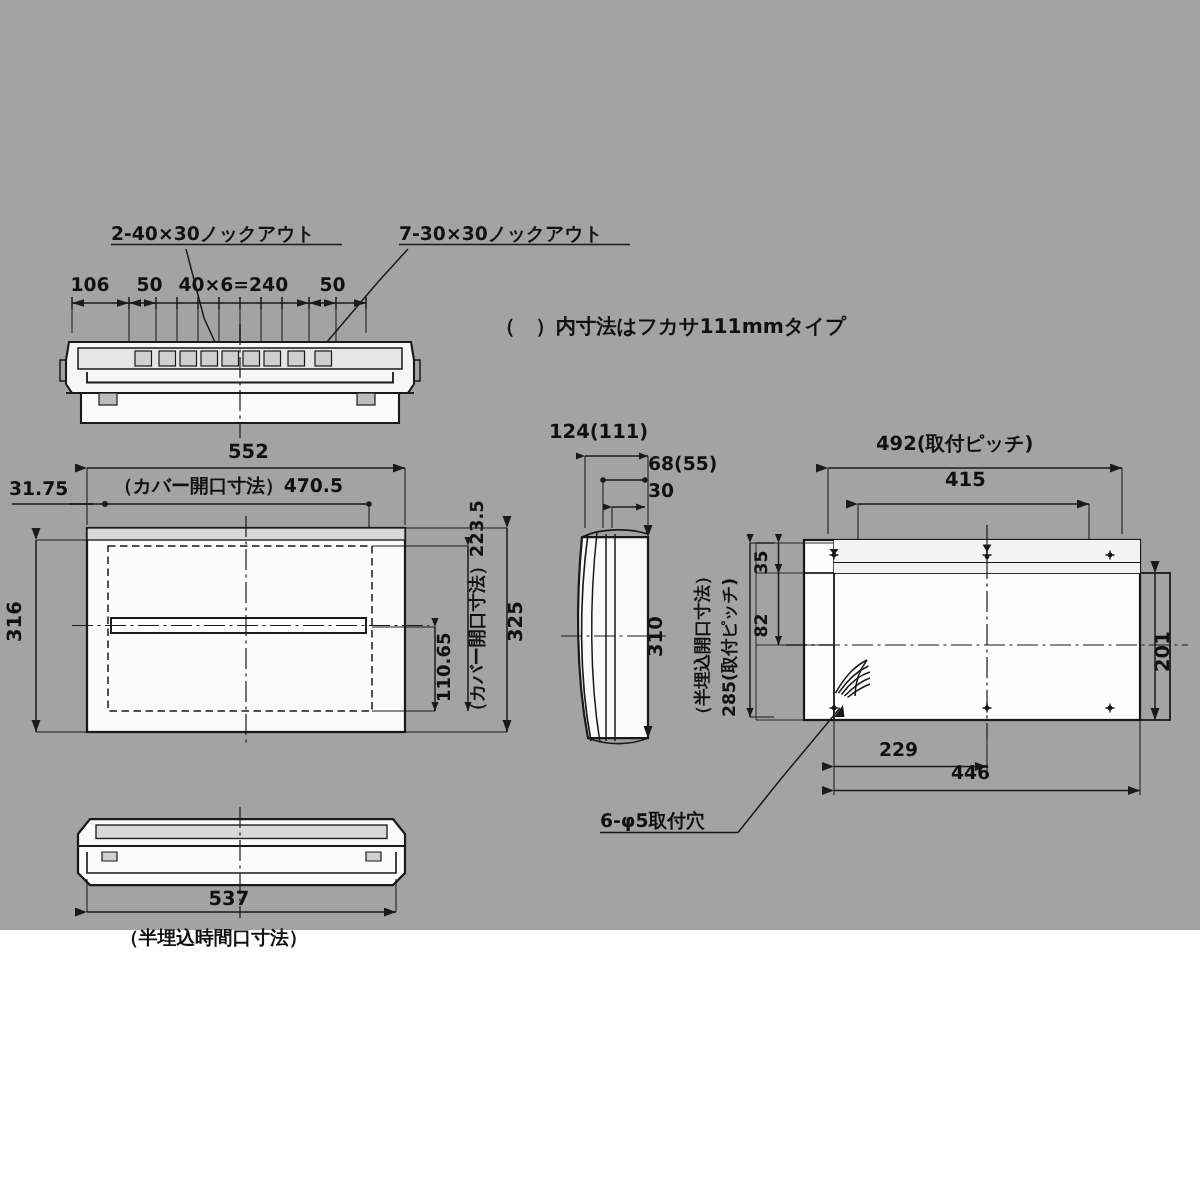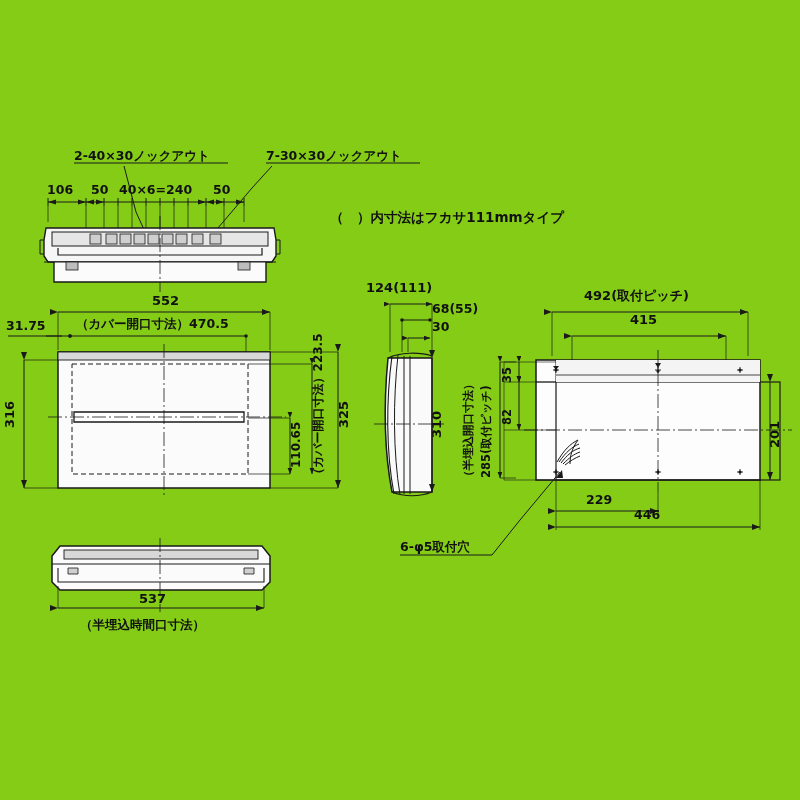--- a/index.html
+++ b/index.html
@@ -11,22 +11,22 @@
   body {
     width: 800px;
     height: 800px;
     overflow: hidden;
     font-family: "DejaVu Sans", "Liberation Sans", sans-serif;
     color: #1a1a1a;
   }
   #sheet {
     position: relative;
     width: 800px;
-    height: 800px;
-    background: #84cc16;
+    height: 620px;
+    background: #a3a3a3;
   }
   #drawing {
     position: absolute;
     left: 0;
     top: 0;
     width: 800px;
     height: 800px;
   }
   .dimtext {
     font-family: "DejaVu Sans", "Liberation Sans", sans-serif;

